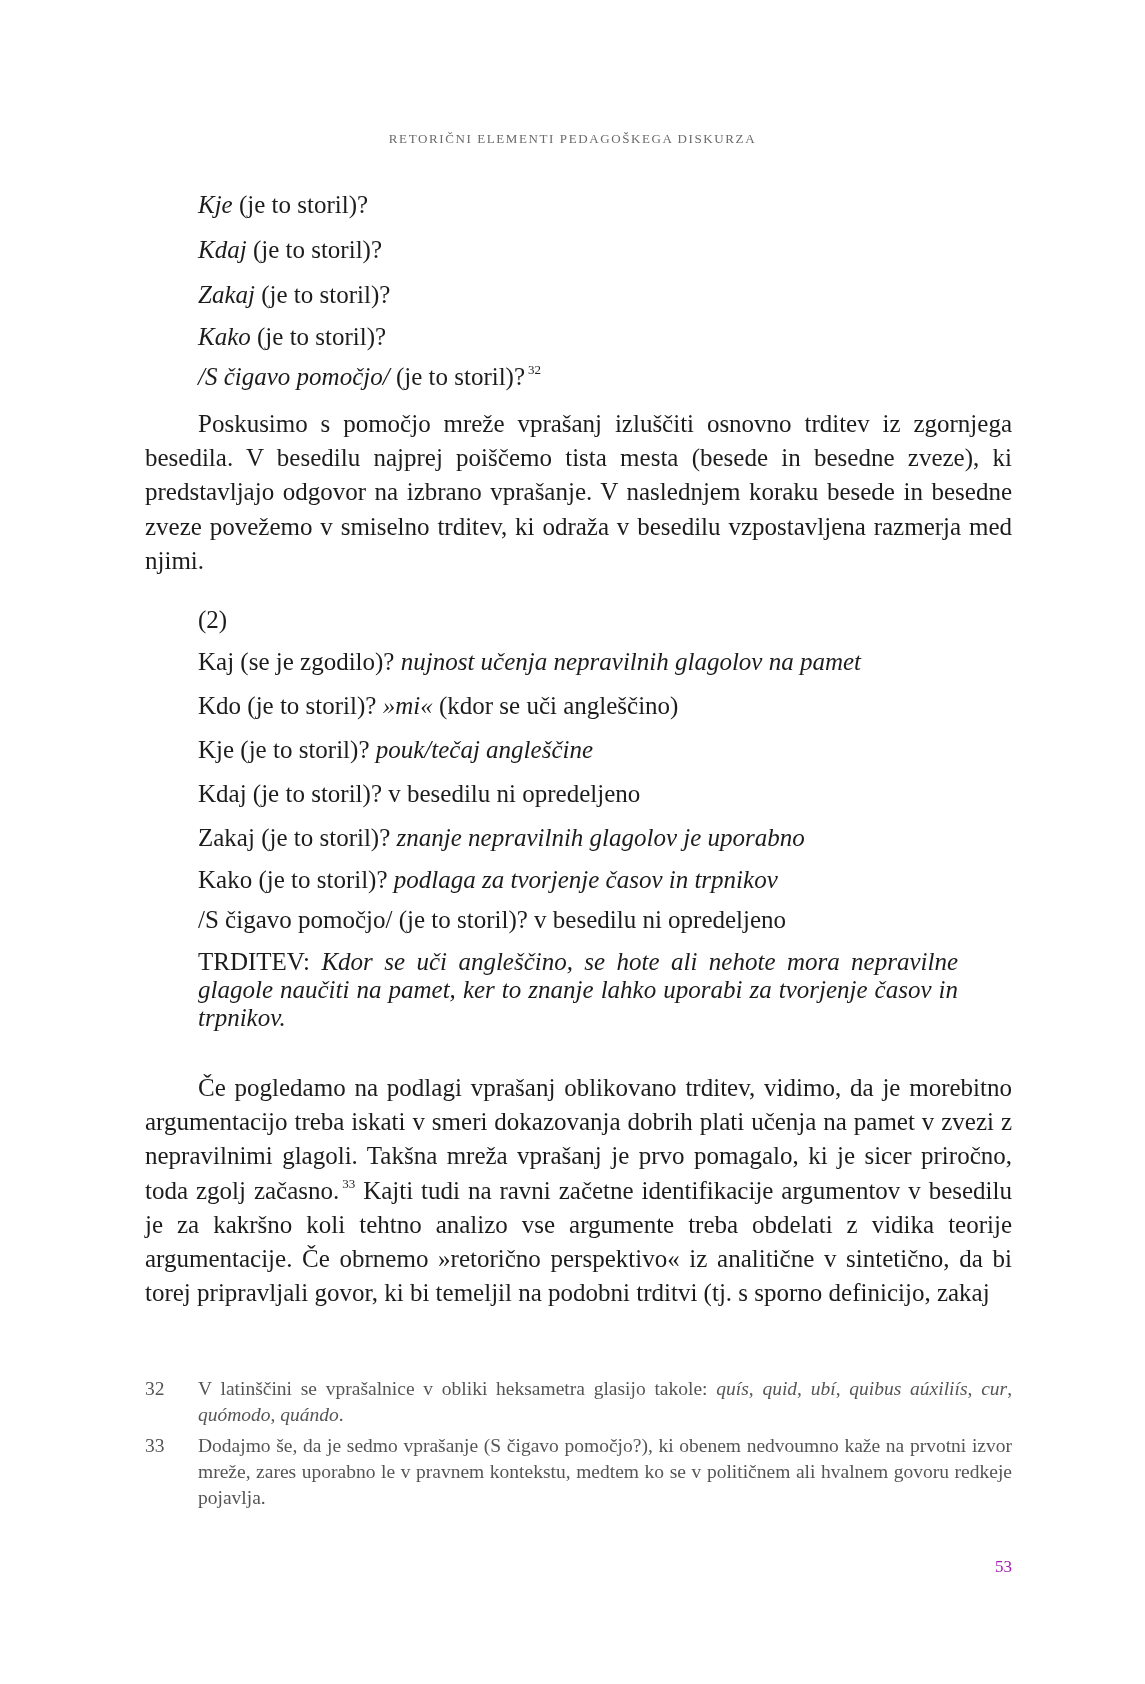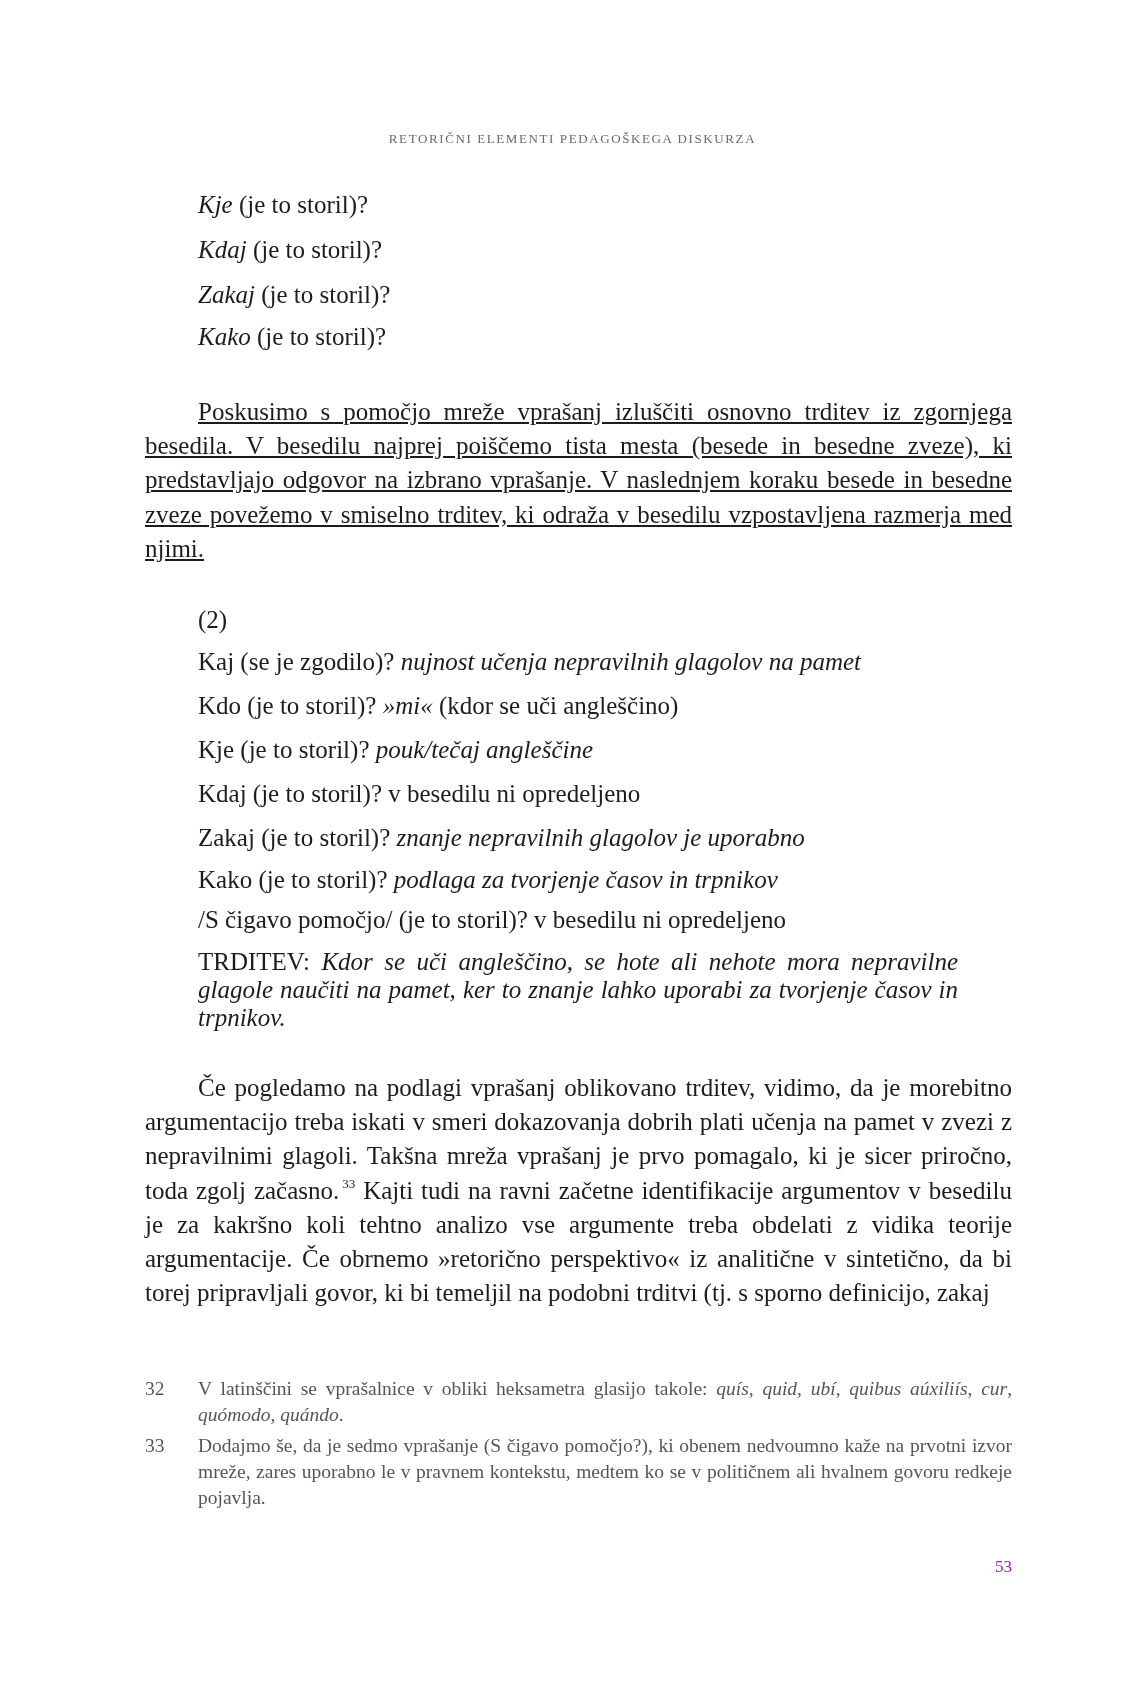--- a/index.html
+++ b/index.html
@@ -50,21 +50,21 @@
   }
   .para {
     position: absolute;
     left: 145px;
     width: 867px;
     font-size: 25px;
     line-height: 34.2px;
     text-align: justify;
     text-indent: 53px;
   }
-  .para.p1 { top: 395px; text-decoration: underline; }
+  .para.p1 { top: 407px; }
   .para.p2 { top: 1071px; }
   .ex-num {
     position: absolute;
     top: 603px;
     left: 198px;
     font-size: 25px;
     line-height: 34px;
   }
   .ex-list {
     position: absolute;
@@ -123,20 +123,21 @@
 </head>
 <body>
 
 <div class="running-head">Retorični elementi pedagoškega diskurza</div>
 
 <div class="q-list">
   <div class="q-line"><i>Kje</i><span> (je to storil)?</span></div>
   <div class="q-line"><i>Kdaj</i><span> (je to storil)?</span></div>
   <div class="q-line"><i>Zakaj</i><span> (je to storil)?</span></div>
   <div class="q-line tight"><i>Kako</i><span> (je to storil)?</span></div>
+  <div class="q-line tight"><i>/S čigavo pomočjo/</i><span> (je to storil)?</span><sup class="fn">32</sup></div>
 </div>
 
 <p class="para p1" style="margin:0;">Poskusimo s pomočjo mreže vprašanj izluščiti osnovno trditev iz zgornjega besedila. V besedilu najprej poiščemo tista mesta (besede in besedne zveze), ki predstavljajo odgovor na izbrano vprašanje. V naslednjem koraku besede in besedne zveze povežemo v smiselno trditev, ki odraža v besedilu vzpostavljena razmerja med njimi.</p>
 
 <div class="ex-num">(2)</div>
 
 <div class="ex-list">
   <div class="ex-line"><span>Kaj (se je zgodilo)? </span><span class="ans-italic">nujnost učenja nepravilnih glagolov na pamet</span><span></span></div>
   <div class="ex-line"><span>Kdo (je to storil)? </span><span class="ans-italic">»mi«</span><span> (kdor se uči angleščino)</span></div>
   <div class="ex-line"><span>Kje (je to storil)? </span><span class="ans-italic">pouk/tečaj angleščine</span><span></span></div>

